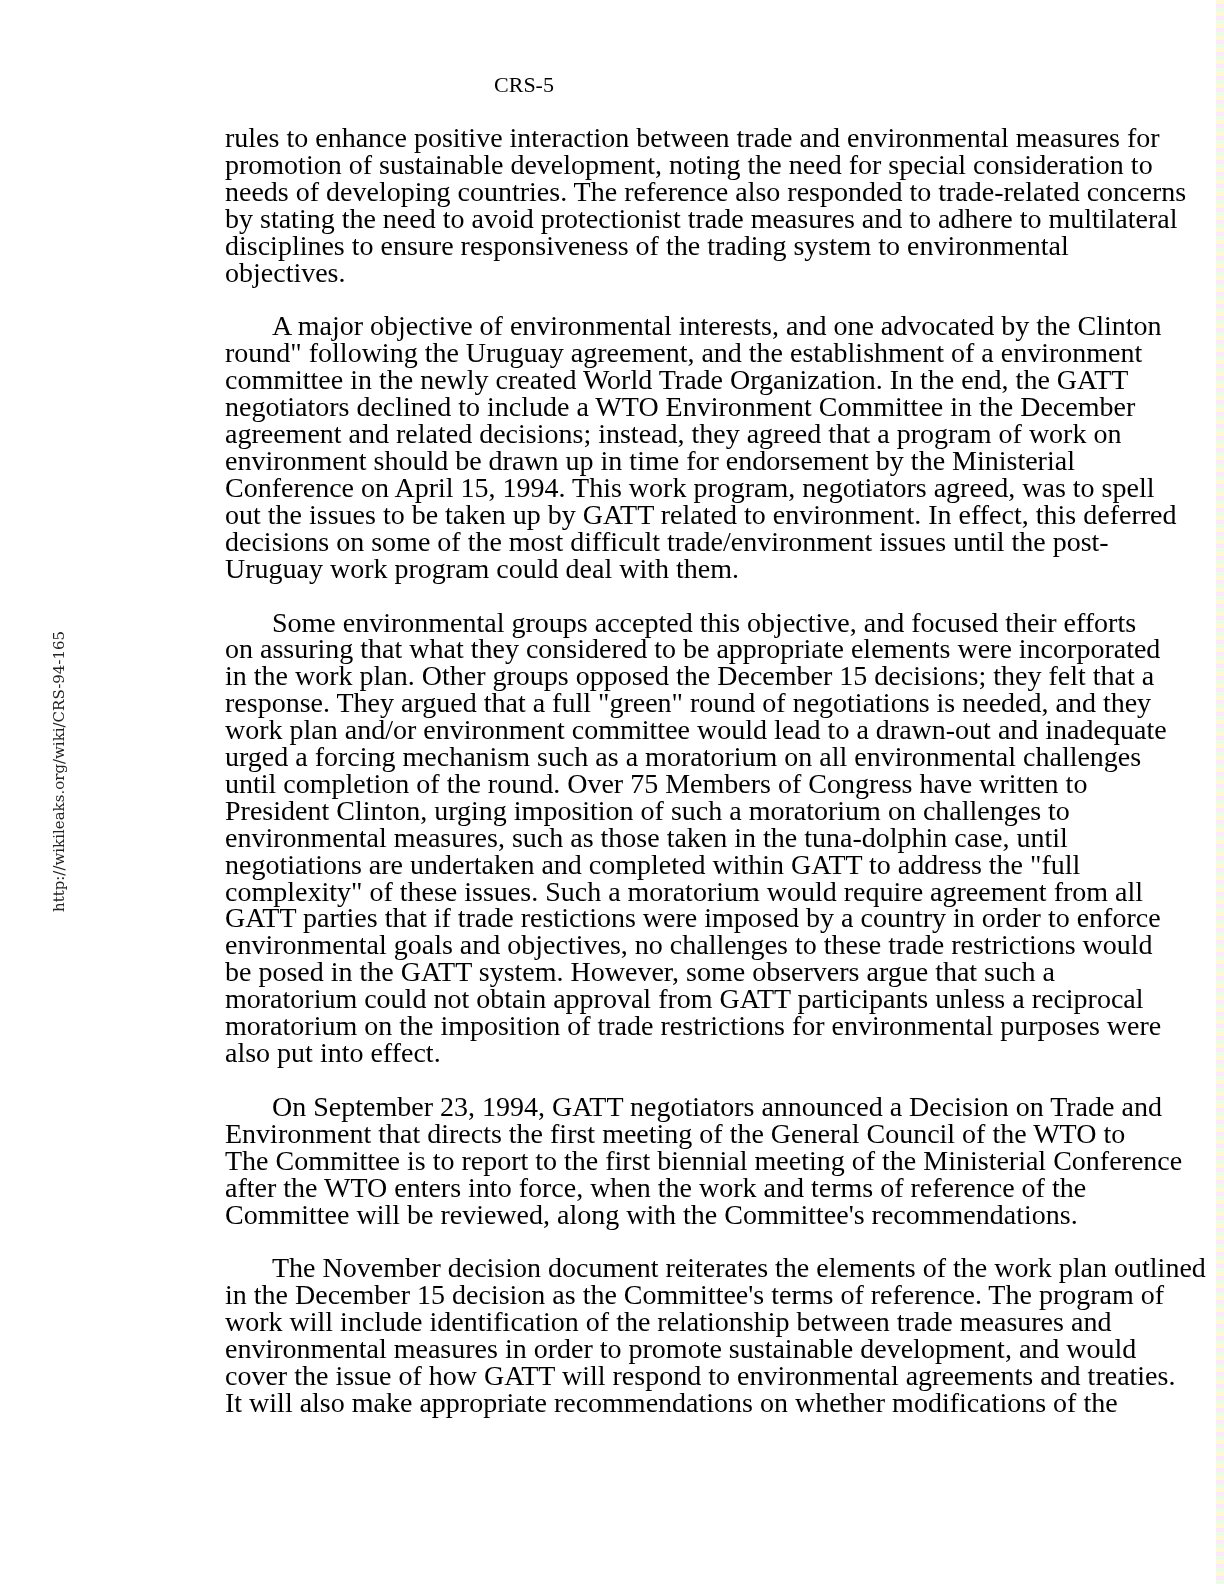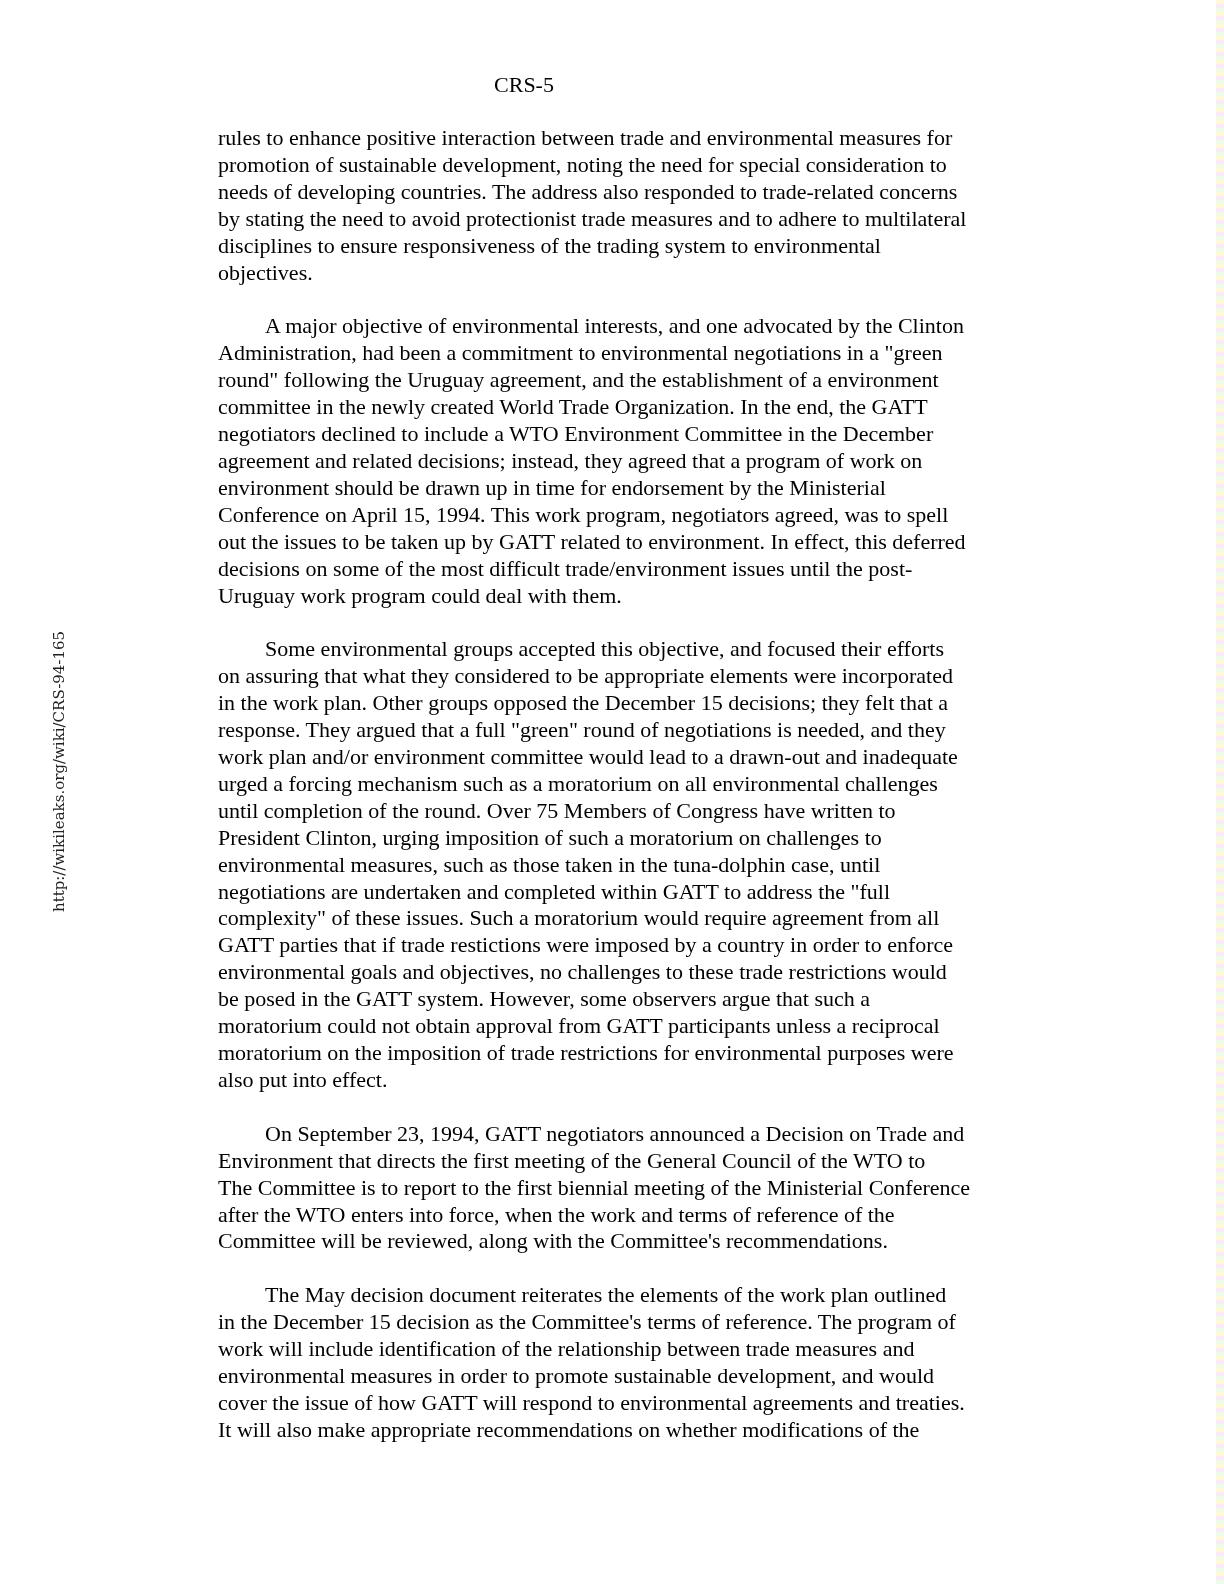--- a/index.html
+++ b/index.html
@@ -1,21 +1,21 @@
 <!DOCTYPE html>
 <html><head>
 <meta charset="utf-8">
 <style>
   html, body { margin: 0; padding: 0; background: #ffffff; }
   body { width: 1224px; height: 1584px; position: relative; overflow: hidden;
          font-family: "Liberation Serif", "DejaVu Serif", serif; color: #000; }
   .page-header { position: absolute; top: 72px; left: 0; width: 1048px; text-align: center;
                  font-size: 22px; letter-spacing: 0px; }
   .body-text { position: absolute; top: 125px; left: 214px; width: 792px; }
-  .para { margin: 0 0 27px 4px; font-size: 22px; line-height: 26.9px; text-align: left; }
+  .para { margin: 0 0 27px 11px; font-size: 28px; line-height: 26.9px; text-align: left; }
   .para .line { display: block; white-space: nowrap; }
   .para .line.indent { padding-left: 47px; }
   .side-url { position: absolute; left: 50px; top: 912px; transform-origin: 0 0;
               transform: rotate(-90deg); font-family: "DejaVu Serif", serif; font-size: 15px;
               white-space: nowrap; color: #222; }
   .edge-strip { position: absolute; top: 0; right: 0; width: 8px; height: 1584px;
                 background: repeating-linear-gradient(180deg, #fff7cc 0 4px, #fbe3f7 4px 8px, #e7fbe0 8px 12px); opacity: 0.8; }
 </style>
 </head>
 <body>
@@ -23,28 +23,27 @@
 <div class="page-header">CRS-5</div>
 
 <div class="side-url">http://wikileaks.org/wiki/CRS-94-165</div>
 
 <div class="edge-strip"></div>
 
 <div class="body-text" id="doc-body">
     <p class="para">
       <span class="line">rules to enhance positive interaction between trade and environmental measures for</span>
       <span class="line">promotion of sustainable development, noting the need for special consideration to</span>
-      <span class="line">needs of developing countries.  The address also responded to trade-related concerns</span>
+      <span class="line">needs of developing countries.  The reference also responded to trade-related concerns</span>
       <span class="line">by stating the need to avoid protectionist trade measures and to adhere to multilateral</span>
       <span class="line">disciplines to ensure responsiveness of the trading system to environmental</span>
       <span class="line">objectives.</span>
     </p>
     <p class="para">
       <span class="line indent">A major objective of environmental interests, and one advocated by the Clinton</span>
-      <span class="line">Administration, had been a commitment to environmental negotiations in a "green</span>
       <span class="line">round" following the Uruguay agreement, and the establishment of a environment</span>
       <span class="line">committee in the newly created World Trade Organization.  In the end, the GATT</span>
       <span class="line">negotiators declined to include a WTO Environment Committee in the December</span>
       <span class="line">agreement and related decisions; instead, they agreed that a program of work on</span>
       <span class="line">environment should be drawn up in time for endorsement by the Ministerial</span>
       <span class="line">Conference on April 15, 1994.  This work program, negotiators agreed, was to spell</span>
       <span class="line">out the issues to be taken up by GATT related to environment. In effect, this deferred</span>
       <span class="line">decisions on some of the most difficult trade/environment issues until the post-</span>
       <span class="line">Uruguay work program could deal with them.</span>
     </p>
@@ -68,20 +67,20 @@
       <span class="line">also put into effect.</span>
     </p>
     <p class="para">
       <span class="line indent">On September 23, 1994, GATT negotiators announced a Decision on Trade and</span>
       <span class="line">Environment that directs the first meeting of the General Council of the WTO to</span>
       <span class="line">The Committee is to report to the first biennial meeting of the Ministerial Conference</span>
       <span class="line">after the WTO enters into force, when the work and terms of reference of the</span>
       <span class="line">Committee will be reviewed, along with the Committee's recommendations.</span>
     </p>
     <p class="para">
-      <span class="line indent">The May decision document reiterates the elements of the work plan outlined</span>
+      <span class="line indent">The November decision document reiterates the elements of the work plan outlined</span>
       <span class="line">in the December 15 decision as the Committee's terms of reference.  The program of</span>
       <span class="line">work will include identification of the relationship between trade measures and</span>
       <span class="line">environmental measures in order to promote sustainable development, and would</span>
       <span class="line">cover the issue of how GATT will respond to environmental agreements and treaties.</span>
       <span class="line">It will also make appropriate recommendations on whether modifications of the</span>
     </p>
   </div>
 
 </body></html>

